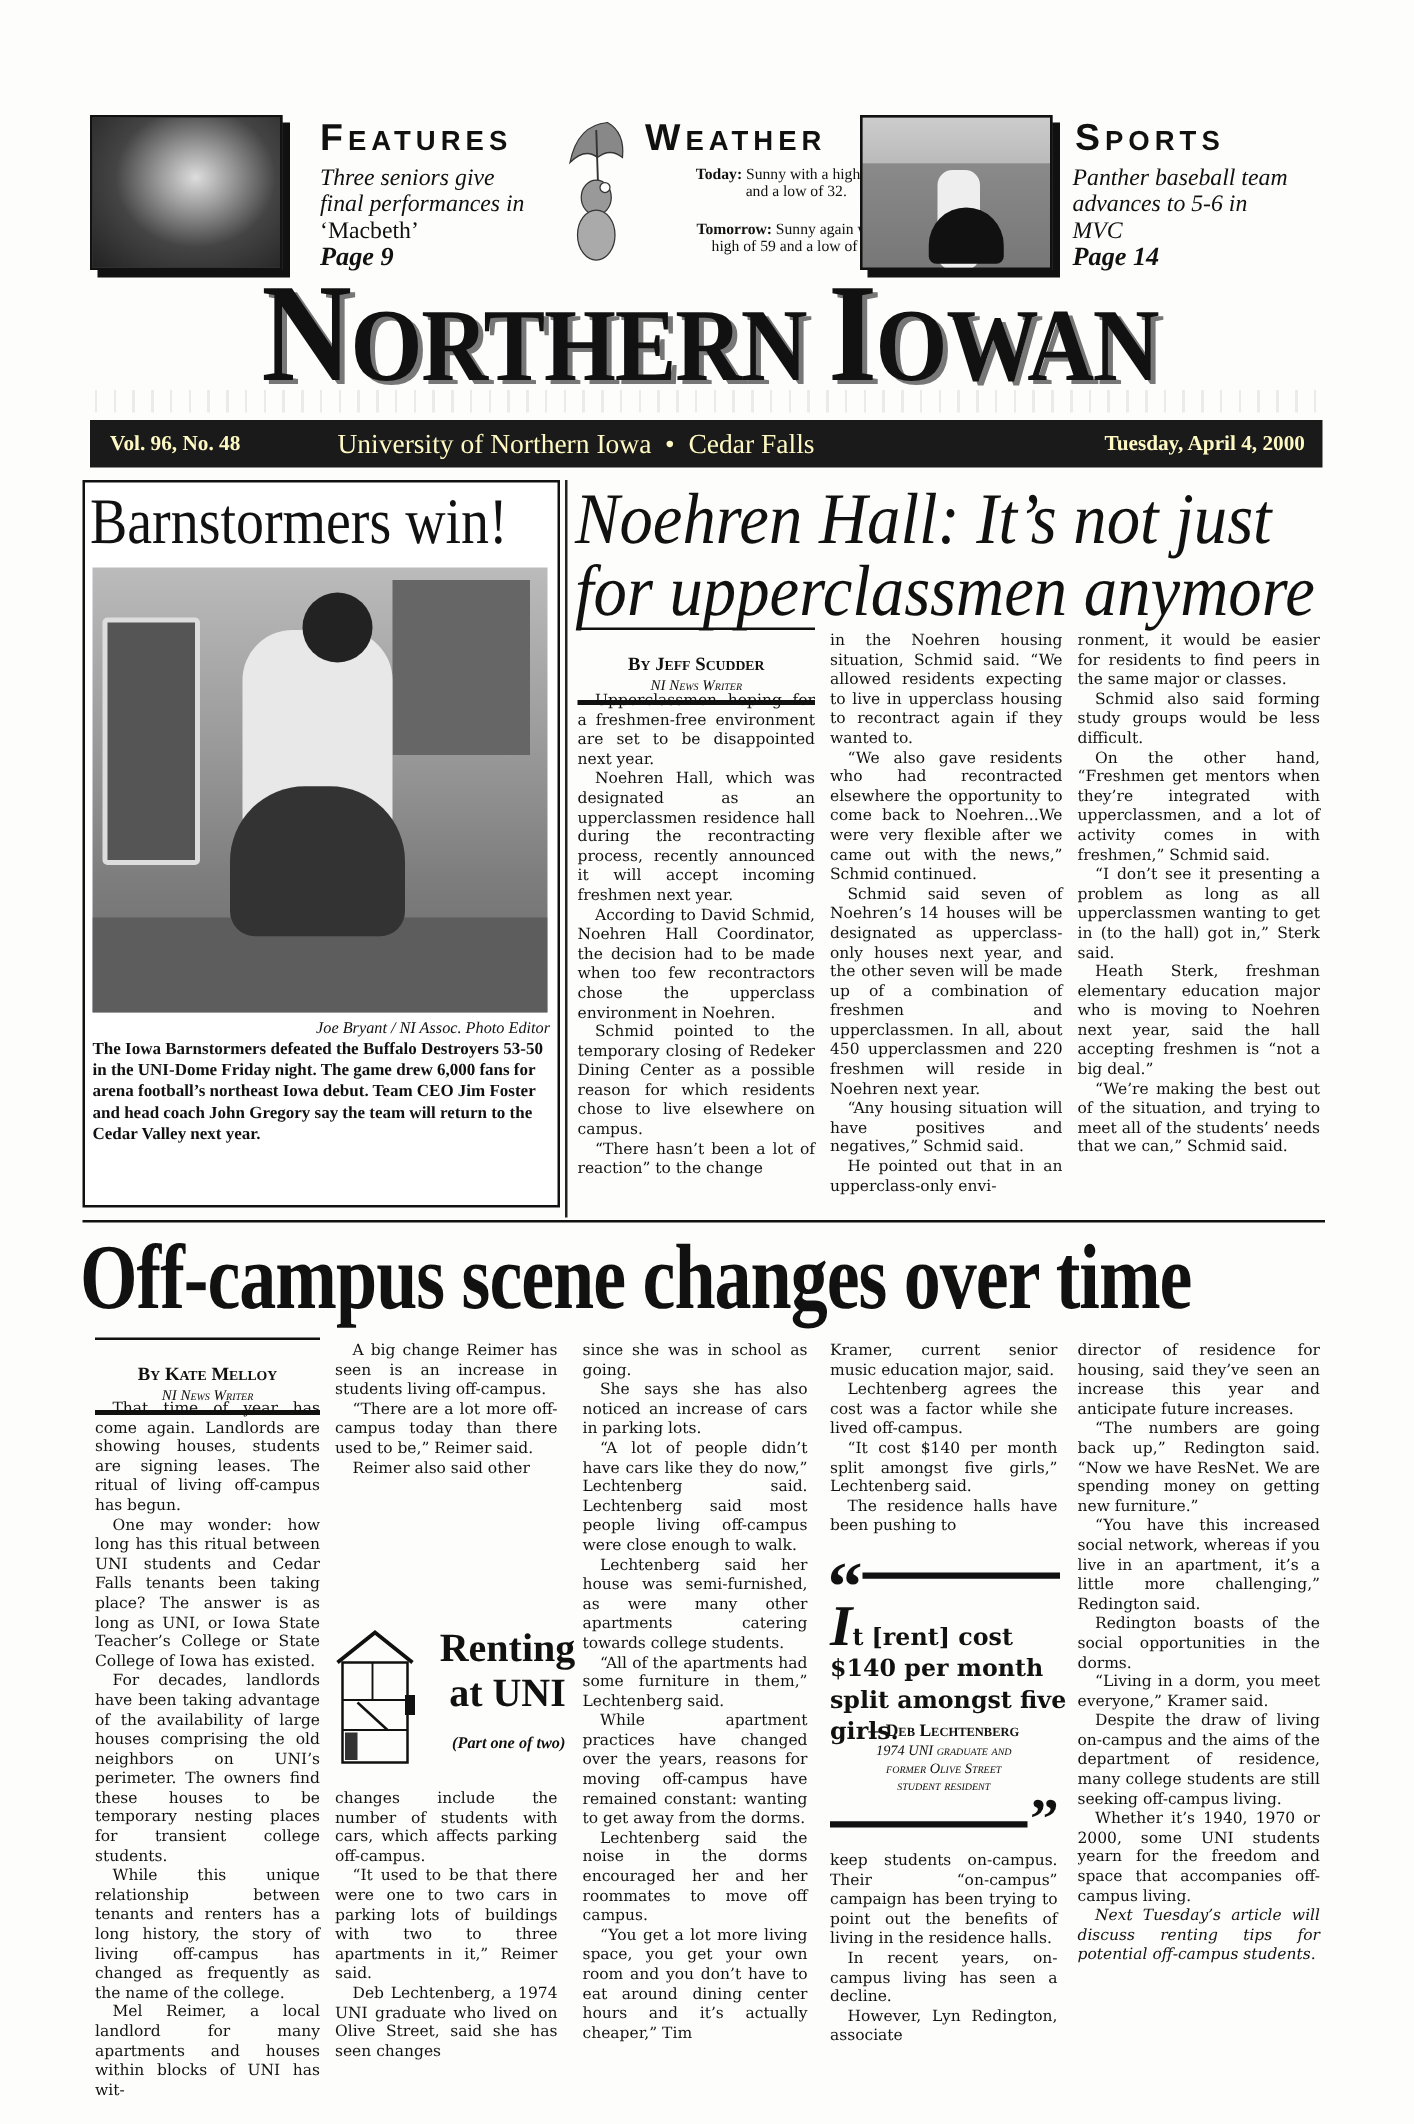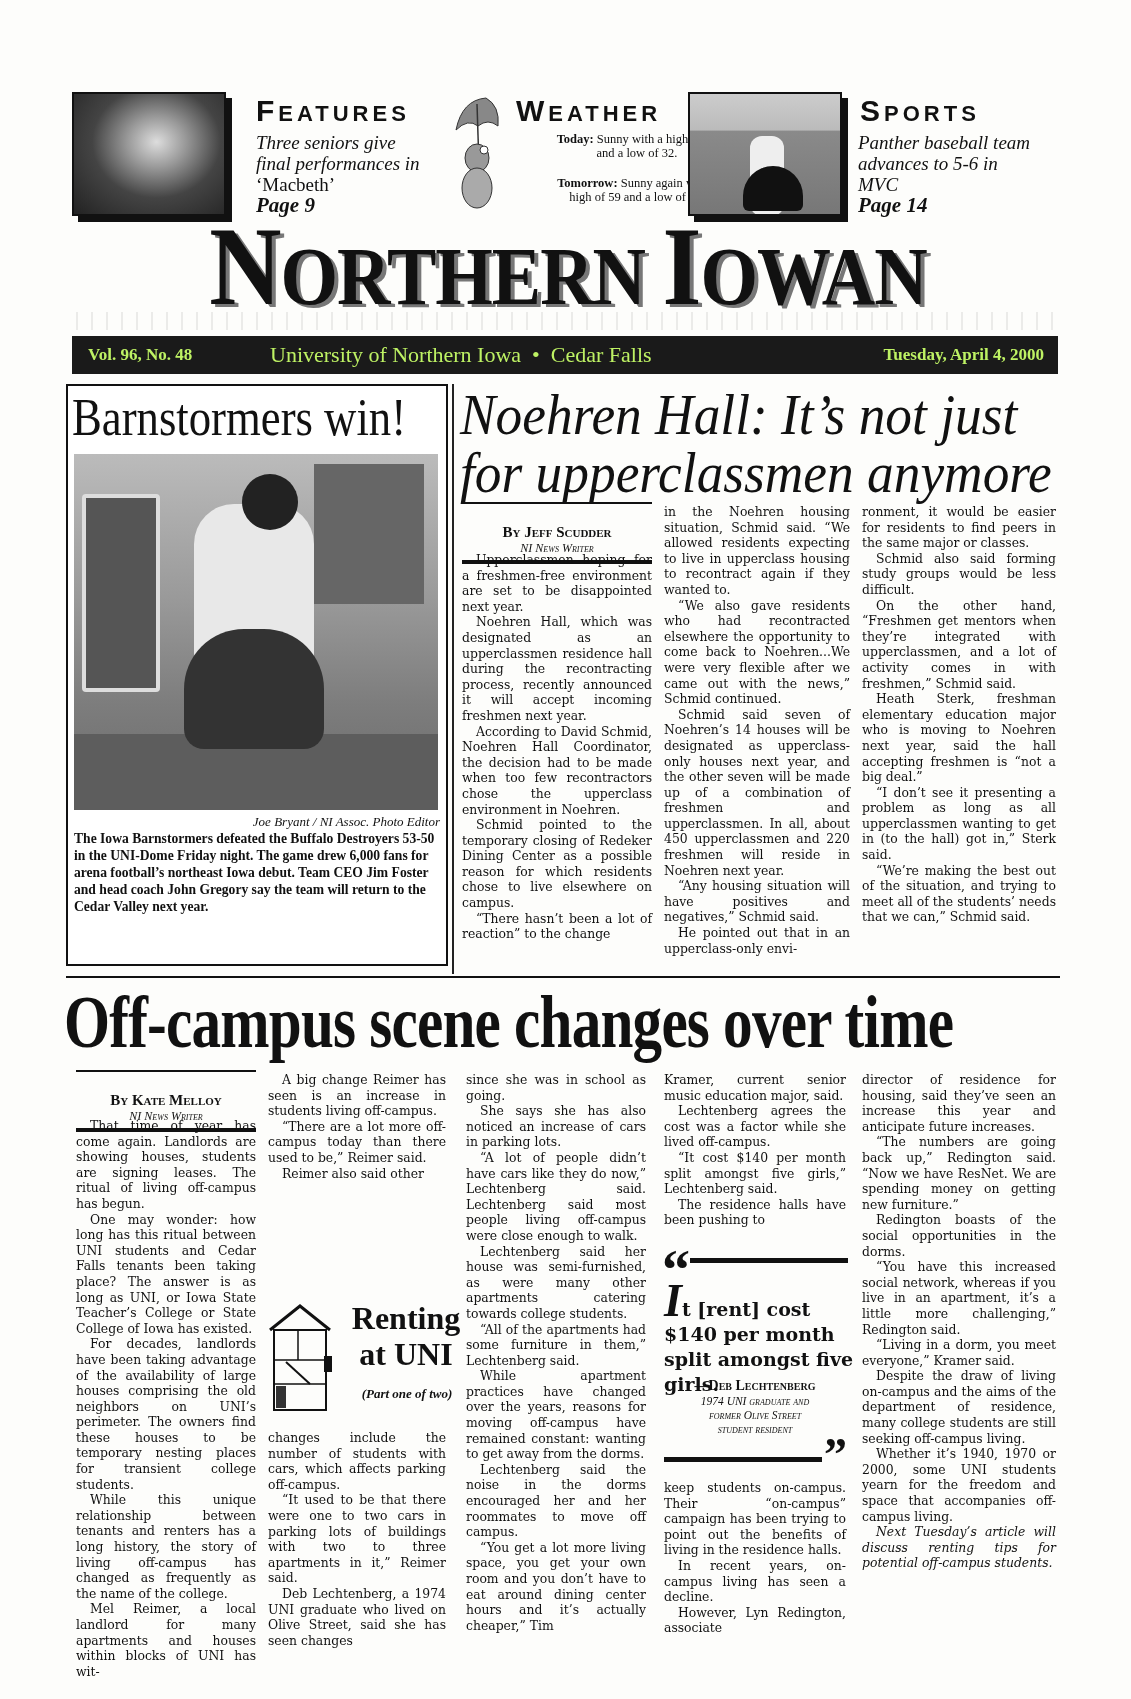--- a/index.html
+++ b/index.html
@@ -20,21 +20,21 @@
   .weather-text b { font-weight:bold; }
   .mascot { position:absolute; }
   
   .nameplate { position:absolute; left:118px; top:222px; width:900px; text-align:center;
     font-family:"Liberation Serif", serif; font-weight:bold; font-size:74px; letter-spacing:-1px; line-height:80px;
     text-shadow:4px 3px 0 #777; transform:scaleY(1.12); transform-origin:top; }
   .nameplate .big { font-size:100px; }
   .noise { position:absolute; left:70px; top:312px; width:990px; height:18px;
     background: repeating-linear-gradient(90deg, transparent 0 6px, rgba(0,0,0,.12) 6px 8px, transparent 8px 15px); opacity:.6; }
   .masthead-bar { position:absolute; left:72px; top:336px; width:986px; height:38px; background:#1a1a1a;
-    color:#bef264; font-family:"Liberation Serif", serif; display:flex; align-items:center; }
+    color:#fef9c3; font-family:"Liberation Serif", serif; display:flex; align-items:center; }
   .masthead-bar span { position:absolute; white-space:nowrap; }
   
   .barn-box { position:absolute; left:66px; top:384px; width:378px; height:578px; border:2px solid #111; background:#fff; }
   .barn-head { position:absolute; left:4px; top:0px; font-family:"Liberation Serif", serif; font-size:52px; line-height:64px; transform:scaleX(.86); transform-origin:left; white-space:nowrap; }
   .barn-photo { position:absolute; left:6px; top:68px; width:364px; height:356px; overflow:hidden;
     background: linear-gradient(180deg,#bbb 0%,#9a9a9a 40%,#7d7d7d 70%,#6a6a6a 100%); }
   .barn-photo .board { position:absolute; left:8px; top:40px; width:70px; height:190px; background:#555; border:4px solid #ddd; border-radius:4px; }
   .barn-photo .board2 { position:absolute; left:240px; top:10px; width:110px; height:140px; background:#666; }
   .barn-photo .player { position:absolute; left:120px; top:50px; width:120px; height:170px; background:#e8e8e8; border-radius:40px 40px 20px 20px; }
   .barn-photo .helmet { position:absolute; left:168px; top:20px; width:56px; height:56px; background:#222; border-radius:50%; }
@@ -158,22 +158,22 @@
   <p class="noindent">in the Noehren housing situation, Schmid said. “We allowed residents expecting to live in upperclass housing to recontract again if they wanted to.</p>
   <p>“We also gave residents who had recontracted elsewhere the opportunity to come back to Noehren...We were very flexible after we came out with the news,” Schmid continued.</p>
   <p>Schmid said seven of Noehren’s 14 houses will be designated as upperclass-only houses next year, and the other seven will be made up of a combination of freshmen and upperclassmen. In all, about 450 upperclassmen and 220 freshmen will reside in Noehren next year.</p>
   <p>“Any housing situation will have positives and negatives,” Schmid said.</p>
   <p>He pointed out that in an upperclass-only envi-</p>
 </div>
 <div class="col" style="left:862px;top:504px;width:194px;">
   <p class="noindent">ronment, it would be easier for residents to find peers in the same major or classes.</p>
   <p>Schmid also said forming study groups would be less difficult.</p>
   <p>On the other hand, “Freshmen get mentors when they’re integrated with upperclassmen, and a lot of activity comes in with freshmen,” Schmid said.</p>
+  <p>“I don’t see it presenting a problem as long as all upperclassmen wanting to get in (to the hall) got in,” Sterk said.</p>
   <p>Heath Sterk, freshman elementary education major who is moving to Noehren next year, said the hall accepting freshmen is “not a big deal.”</p>
-  <p>“I don’t see it presenting a problem as long as all upperclassmen wanting to get in (to the hall) got in,” Sterk said.</p>
   <p>“We’re making the best out of the situation, and trying to meet all of the students’ needs that we can,” Schmid said.</p>
 </div>
 
 <div class="hrule" style="top:976px;"></div>
 
 <div class="off-head">Off-campus scene changes over time</div>
 
 <div class="byline" style="left:76px;top:1070px;width:180px;">
   <div class="rule-top"></div>
   <div class="name">By Kate Melloy</div>
@@ -253,19 +253,19 @@
 
 <div class="col" style="left:664px;top:1480px;width:182px;">
   <p class="noindent">keep students on-campus. Their “on-campus” campaign has been trying to point out the benefits of living in the residence halls.</p>
   <p>In recent years, on-campus living has seen a decline.</p>
   <p>However, Lyn Redington, associate</p>
 </div>
 
 <div class="col" style="left:862px;top:1072px;width:194px;">
   <p class="noindent">director of residence for housing, said they’ve seen an increase this year and anticipate future increases.</p>
   <p>“The numbers are going back up,” Redington said. “Now we have ResNet. We are spending money on getting new furniture.”</p>
+  <p>“You have this increased social network, whereas if you live in an apartment, it’s a little more challenging,” Redington said.</p>
   <p>Redington boasts of the social opportunities in the dorms.</p>
-  <p>“You have this increased social network, whereas if you live in an apartment, it’s a little more challenging,” Redington said.</p>
   <p>“Living in a dorm, you meet everyone,” Kramer said.</p>
   <p>Despite the draw of living on-campus and the aims of the department of residence, many college students are still seeking off-campus living.</p>
   <p>Whether it’s 1940, 1970 or 2000, some UNI students yearn for the freedom and space that accompanies off-campus living.</p>
   <p class="ital">Next Tuesday’s article will discuss renting tips for potential off-campus students.</p>
 </div>
 
 </body></html>

